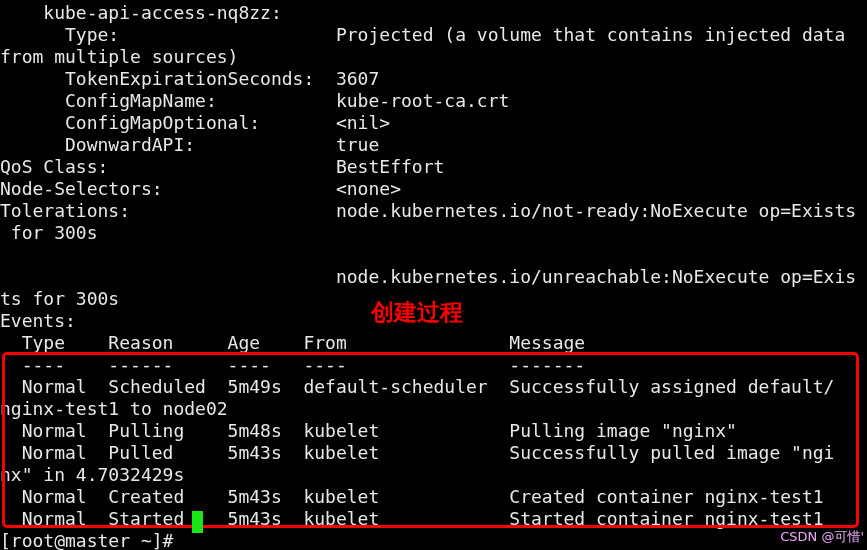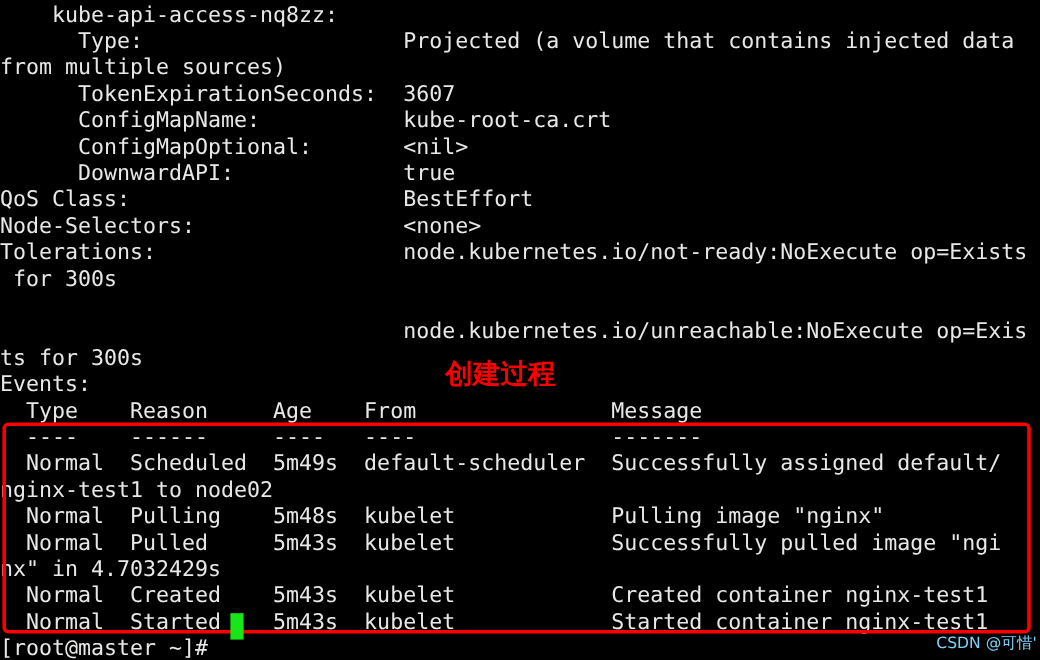--- a/index.html
+++ b/index.html
@@ -83,21 +83,21 @@
   }
 
   
   #watermark {
     position: absolute;
     right: 3px;
     bottom: 5px;
     font-family: "DejaVu Sans", "Liberation Sans", sans-serif;
     font-size: 13px;
     line-height: 16px;
-    color: #7dd3fc;
+    color: #f0abfc;
     white-space: nowrap;
   }
 </style>
 </head>
 <body>
 
 <div id="terminal">
 
   <pre id="console-output"><span class="line">    kube-api-access-nq8zz:</span><span class="line">      Type:                    Projected (a volume that contains injected data</span><span class="line">from multiple sources)</span><span class="line">      TokenExpirationSeconds:  3607</span><span class="line">      ConfigMapName:           kube-root-ca.crt</span><span class="line">      ConfigMapOptional:       &lt;nil&gt;</span><span class="line">      DownwardAPI:             true</span><span class="line">QoS Class:                     BestEffort</span><span class="line">Node-Selectors:                &lt;none&gt;</span><span class="line">Tolerations:                   node.kubernetes.io/not-ready:NoExecute op=Exists</span><span class="line"> for 300s</span><span class="line"></span><span class="line">                               node.kubernetes.io/unreachable:NoExecute op=Exis</span><span class="line">ts for 300s</span><span class="line">Events:</span><span class="line">  Type    Reason     Age    From               Message</span><span class="line">  ----    ------     ----   ----               -------</span><span class="line">  Normal  Scheduled  5m49s  default-scheduler  Successfully assigned default/</span><span class="line">nginx-test1 to node02</span><span class="line">  Normal  Pulling    5m48s  kubelet            Pulling image "nginx"</span><span class="line">  Normal  Pulled     5m43s  kubelet            Successfully pulled image "ngi</span><span class="line">nx" in 4.7032429s</span><span class="line">  Normal  Created    5m43s  kubelet            Created container nginx-test1</span><span class="line">  Normal  Started    5m43s  kubelet            Started container nginx-test1</span><span class="line">[root@master ~]# </span></pre>
 

